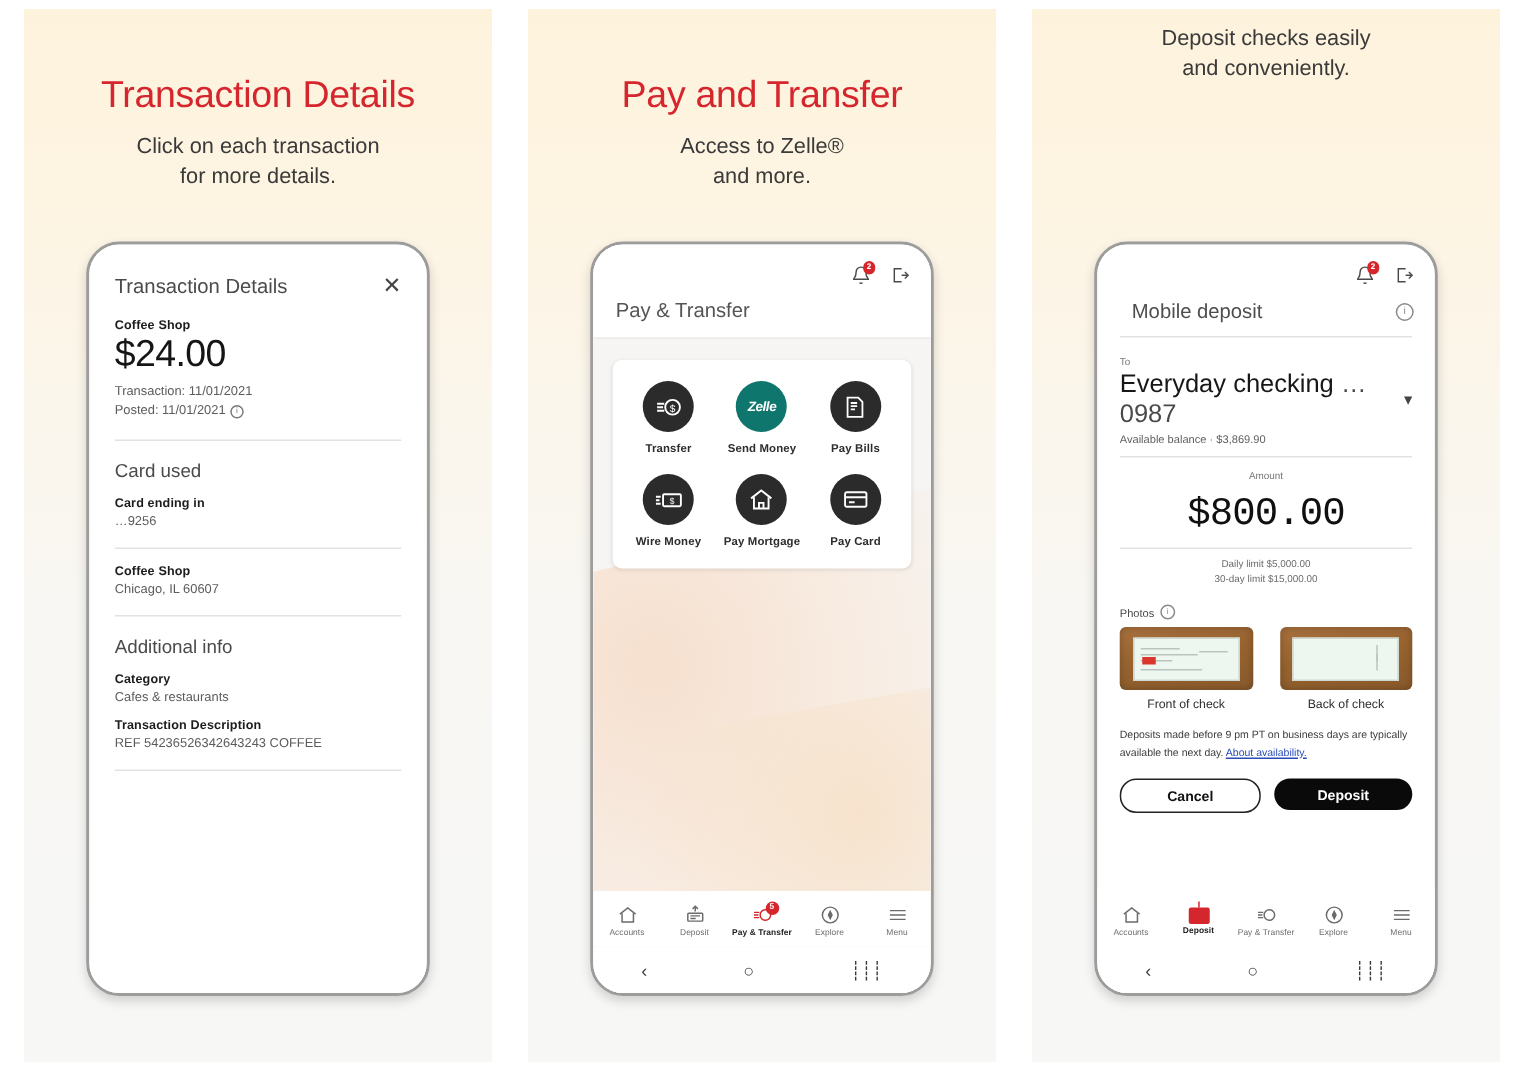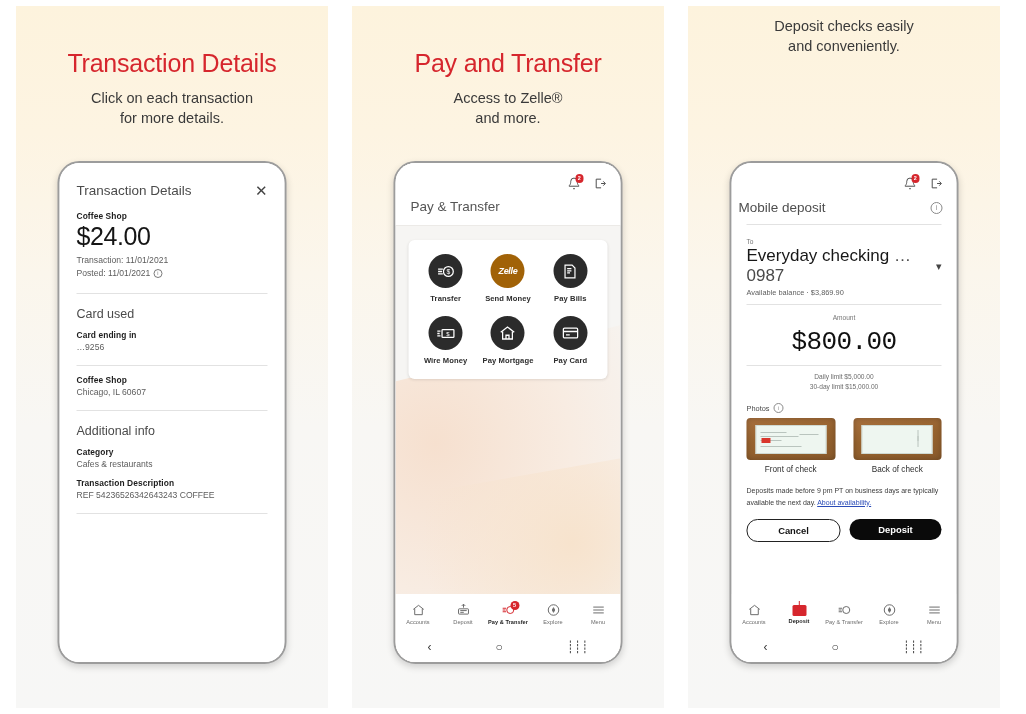--- a/index.html
+++ b/index.html
@@ -92,38 +92,38 @@
   .p2-h{font-size:13.5px;color:#555;padding:9px 0 11px 15px;background:#fff;position:relative;}
   .p2-rule{height:1px;background:#eceae7;position:relative;}
   .grid-card{
     position:relative;margin:14px 13px 0 13px;background:#fff;border-radius:6px;
     box-shadow:0 1px 3px rgba(0,0,0,.10);
     padding:14px 6px 14px 6px;
     display:grid;grid-template-columns:repeat(3,1fr);row-gap:13px;
   }
   .tile{display:flex;flex-direction:column;align-items:center;gap:6px;cursor:pointer;}
   .circ{width:34px;height:34px;border-radius:50%;background:#2b2b2b;display:flex;align-items:center;justify-content:center;}
-  .circ.zelle{background:#a16207;}
+  .circ.zelle{background:#0f766e;}
   .zlogo{color:#fff;font-size:9px;font-weight:bold;font-style:italic;letter-spacing:-.3px;}
   .tlbl{font-size:7.6px;color:#2d2d2d;font-weight:bold;letter-spacing:.1px;}
 
   
   .bnav{position:absolute;left:0;right:0;bottom:31px;height:34px;background:#fff;
     display:flex;align-items:center;justify-content:space-around;padding-top:3px;}
   .nitem{display:flex;flex-direction:column;align-items:center;gap:2px;width:44px;cursor:pointer;position:relative;}
   .nlbl{font-size:5.6px;color:#6b6b6b;letter-spacing:.05px;}
   .nitem.active .nlbl{color:#1d1d1d;font-weight:bold;}
   .nbadge{position:absolute;left:24px;top:-2px;width:9px;height:9px;border-radius:50%;background:#d6262d;
     color:#fff;font-size:5.6px;line-height:9px;text-align:center;font-weight:bold;}
   .sysbar{position:absolute;left:0;right:0;bottom:0;height:31px;background:#fff;
     display:flex;align-items:center;justify-content:space-around;color:#333;font-size:12px;}
   .sysbar span{color:#3a3a3a;}
 
   
-  .p3-head{display:flex;align-items:center;justify-content:space-between;padding:10px 14px 0 7px;}
+  .p3-head{display:flex;align-items:center;justify-content:space-between;padding:10px 14px 0 23px;}
   .p3-title{font-size:13.5px;color:#4e4e4e;}
   .inf-c{width:10px;height:10px;border:1px solid #8a8a8a;border-radius:50%;font-size:7px;line-height:10px;
     text-align:center;color:#8a8a8a;}
   .p3-body{padding:0 15px;}
   .fl-lbl{font-size:6.6px;color:#777;margin-top:13px;}
   .acct-row{display:flex;align-items:center;justify-content:space-between;margin-top:1px;}
   .acct-name{font-size:17px;color:#171717;}
   .acct-name .num{color:#4a4a4a;}
   .chev{color:#444;font-size:11px;}
   .bal{font-size:7.4px;color:#5e5e5e;margin-top:2px;}

